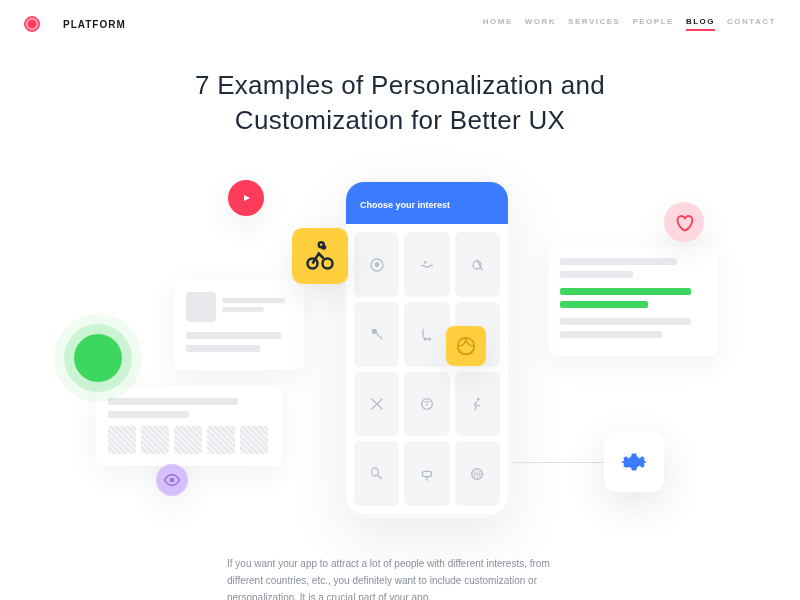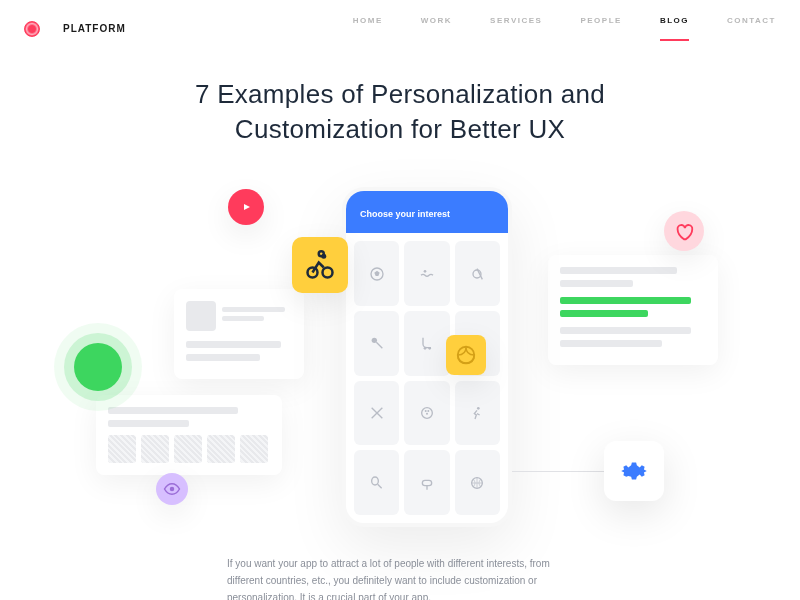--- a/index.html
+++ b/index.html
@@ -1,23 +1,23 @@
 <!DOCTYPE html>
 <html><head>
 <meta charset="utf-8">
 <style>
 * { margin:0; padding:0; box-sizing:border-box; }
 body { font-family: -apple-system, BlinkMacSystemFont, 'Segoe UI', Arial, sans-serif; background:#fff; width:800px; height:600px; overflow:hidden; position:relative; }
 .header { display:flex; justify-content:space-between; align-items:center; padding:16px 24px; }
 .logo { display:flex; align-items:center; gap:23px;justify-content:space-between; }
 .logo-icon { width:16px; height:16px; border-radius:50%; background:radial-gradient(circle,#ff3b5c 35%,#ffb0bf 55%,#ff3b5c 70%); border:1px solid #ff3b5c; }
 .logo-text { font-size:10px; font-weight:700; letter-spacing:1px; color:#1a1a1a; }
-.nav { display:flex; gap:38px; }
+.nav { display:flex; gap:12px; }
 .nav-item { font-size:8px; letter-spacing:1.5px; color:#b8b8b8; font-weight:600; text-transform:uppercase; cursor:pointer; }
-.nav-item.active { color:#1a1a1a; border-bottom:2px solid #ff3b5c; padding-bottom:14px; }
+.nav-item.active { color:#1a1a1a; border-bottom:2px solid #ff3b5c; padding-bottom:3px; }
 .title { text-align:center; margin:20px auto 30px; max-width:520px; }
 .title h1 { font-size:26px; font-weight:400; color:#1e2a3a; line-height:1.35; letter-spacing:.3px; }
 .hero { position:relative; width:800px; height:370px;text-decoration:underline; }
 .phone { position:absolute; left:342px; top:10px; width:170px; height:340px; background:#f7f7f7; border-radius:22px; box-shadow:0 20px 60px rgba(0,0,0,.08); padding:4px; }
 .phone-inner { width:100%; height:100%; background:#fff; border-radius:18px; overflow:hidden; display:flex; flex-direction:column; }
 .phone-header { background:#3b7cff; color:#fff; padding:18px 14px 14px; font-size:9px; font-weight:600; }
 .grid { flex:1; padding:8px; display:grid; grid-template-columns:repeat(3,1fr); grid-template-rows:repeat(4,1fr); gap:5px; }
 .tile { background:#f4f5f7; border-radius:6px; display:flex; align-items:center; justify-content:center; position:relative; }
 .tile-shape { width:16px; height:16px; display:flex; align-items:center; justify-content:center; }
 .tile-shape svg { width:16px; height:16px; }

